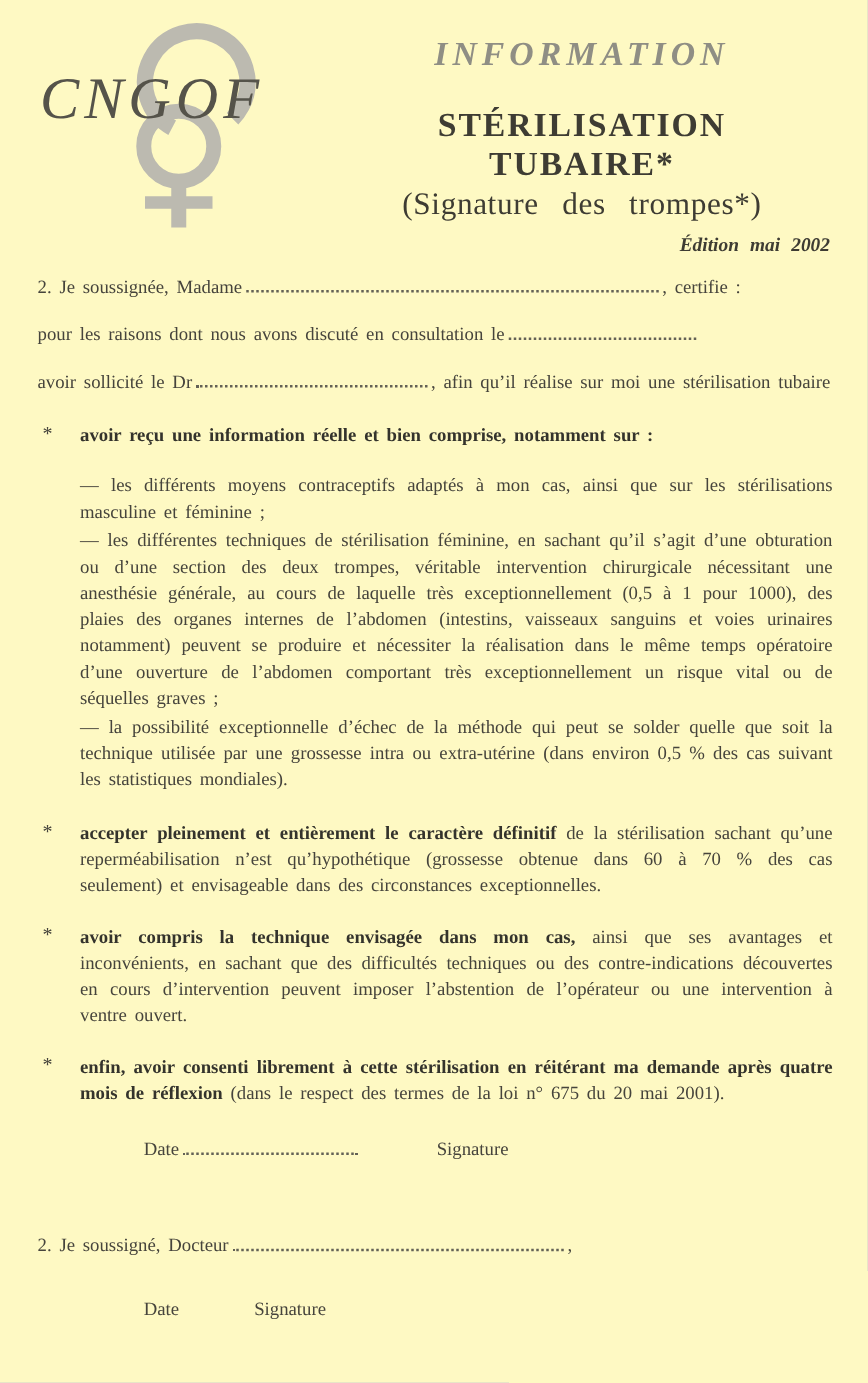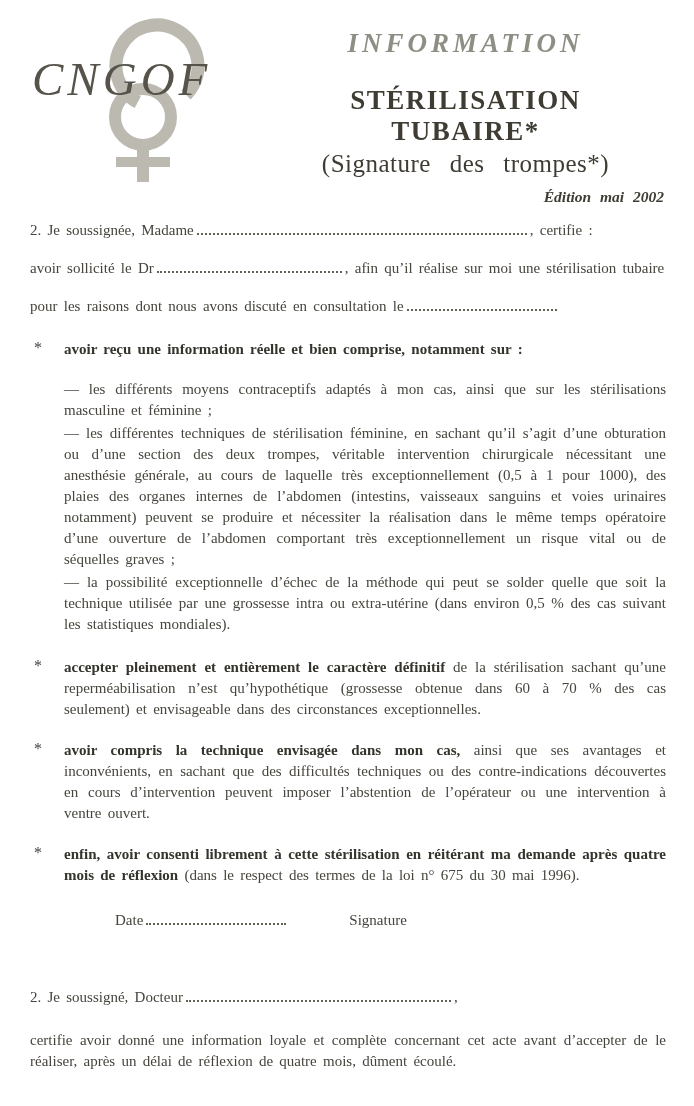--- a/index.html
+++ b/index.html
@@ -2,21 +2,21 @@
 <html><head>
 <meta charset="utf-8">
 <style>
   * { margin: 0; padding: 0; box-sizing: border-box; }
   html, body { background: #d8d5cc; }
   .page {
     position: relative;
     width: 694px;
     height: 1106px;
     margin: 0 auto;
-    background: #ffffff;
+    background: #fef9c3;
     color: #46443c;
     font-family: "Liberation Serif", "DejaVu Serif", serif;
     font-size: 15px;
     overflow: hidden;
     padding: 12px 28px 10px 30px;
   }
 
   
   .header { display: flex; align-items: flex-start; height: 178px; }
   .logo { position: relative; width: 235px; height: 175px; flex: none; }
@@ -96,23 +96,23 @@
       <h1 class="doc-title">STÉRILISATION TUBAIRE*</h1>
       <div class="doc-subtitle">(Signature des trompes*)</div>
       <div class="edition">Édition mai 2002</div>
     </div>
   </header>
 
   <div class="body-text">
 
     <p class="line"><span>2. Je soussignée, Madame</span><span class="dots w330"></span><span>, certifie :</span></p>
 
+    <p class="line"><span>pour les raisons dont nous avons discuté en consultation le</span><span class="dots w150"></span></p>
+
     <p class="line"><span>avoir sollicité le Dr</span><span class="dots w185"></span><span>, afin qu’il réalise sur moi une stérilisation tubaire</span></p>
-
-    <p class="line"><span>pour les raisons dont nous avons discuté en consultation le</span><span class="dots w150"></span></p>
 
     <div class="bullet b1">
       <span class="marker">*</span>
       <div class="btext">
         <b>avoir reçu une information réelle et bien comprise, notamment sur :</b><span></span>
         <div class="subitems">
           <p class="subitem">— les différents moyens contraceptifs adaptés à mon cas, ainsi que sur les stérilisations masculine et féminine ;</p>
           <p class="subitem">— les différentes techniques de stérilisation féminine, en sachant qu’il s’agit d’une obturation ou d’une section des deux trompes, véritable intervention chirurgicale nécessitant une anesthésie générale, au cours de laquelle très exceptionnellement (0,5 à 1 pour 1000), des plaies des organes internes de l’abdomen (intestins, vaisseaux sanguins et voies urinaires notamment) peuvent se produire et nécessiter la réalisation dans le même temps opératoire d’une ouverture de l’abdomen comportant très exceptionnellement un risque vital ou de séquelles graves ;</p>
           <p class="subitem">— la possibilité exceptionnelle d’échec de la méthode qui peut se solder quelle que soit la technique utilisée par une grossesse intra ou extra-utérine (dans environ 0,5 % des cas suivant les statistiques mondiales).</p>
         </div>
@@ -124,27 +124,26 @@
       <div class="btext"><b>accepter pleinement et entièrement le caractère définitif</b><span> de la stérilisation sachant qu’une reperméabilisation n’est qu’hypothétique (grossesse obtenue dans 60 à 70 % des cas seulement) et envisageable dans des circonstances exceptionnelles.</span></div>
     </div>
 
     <div class="bullet">
       <span class="marker">*</span>
       <div class="btext"><b>avoir compris la technique envisagée dans mon cas,</b><span> ainsi que ses avantages et inconvénients, en sachant que des difficultés techniques ou des contre-indications découvertes en cours d’intervention peuvent imposer l’abstention de l’opérateur ou une intervention à ventre ouvert.</span></div>
     </div>
 
     <div class="bullet">
       <span class="marker">*</span>
-      <div class="btext"><b>enfin, avoir consenti librement à cette stérilisation en réitérant ma demande après quatre mois de réflexion</b><span> (dans le respect des termes de la loi n° 675 du 30 mai 1996).</span></div>
+      <div class="btext"><b>enfin, avoir consenti librement à cette stérilisation en réitérant ma demande après quatre mois de réflexion</b><span> (dans le respect des termes de la loi n° 675 du 20 mai 2001).</span></div>
     </div>
 
     <div class="sigrow"><span>Date</span><span class="dots w140"></span><span class="sig-label">Signature</span></div>
   </div>
 
   <div class="section2">
     <p class="line"><span>2. Je soussigné, Docteur</span><span class="dots w265"></span><span>,</span></p>
 
-    <p class="para">certifie avoir donné une information loyale et complète concernant cet acte avant d’accepter de le réaliser, après un délai de réflexion de quatre mois, dûment écoulé.</p>
 
     <div class="sigrow sigrow2"><span>Date</span><span class="sig-label">Signature</span></div>
   </div>
 
 </div>
 
 </body></html>

